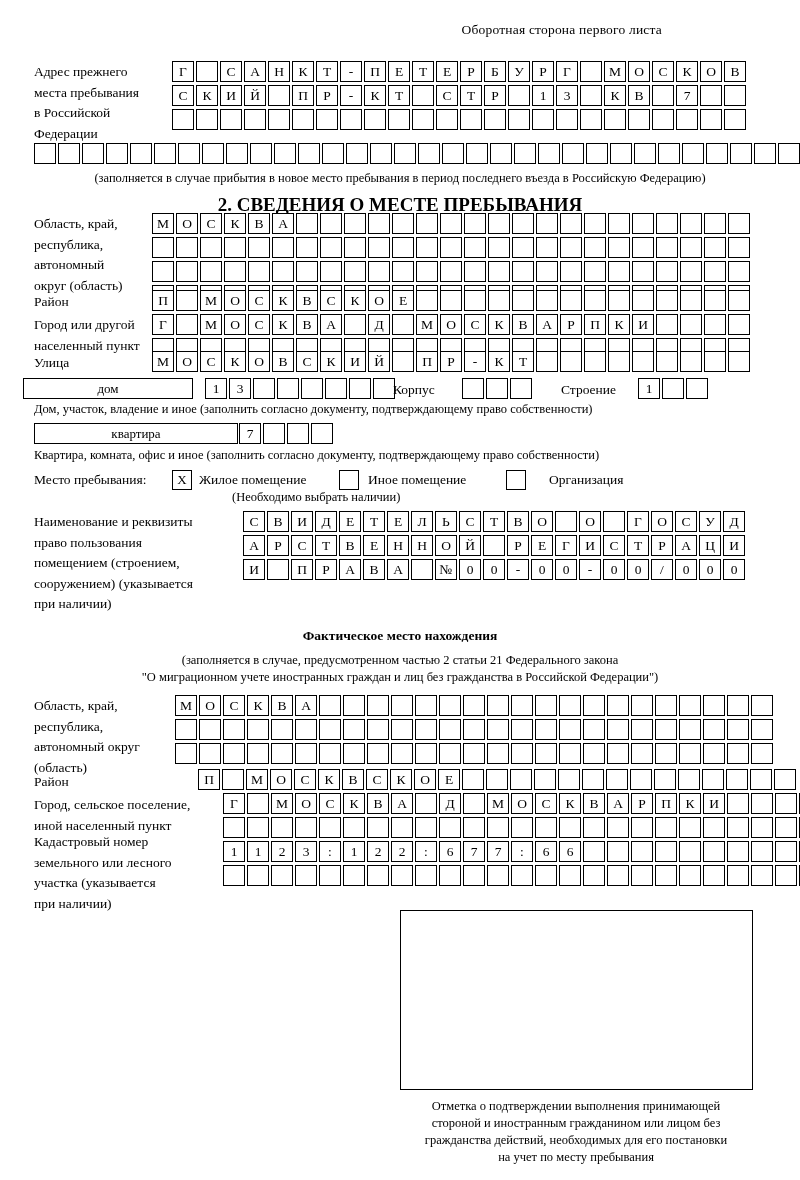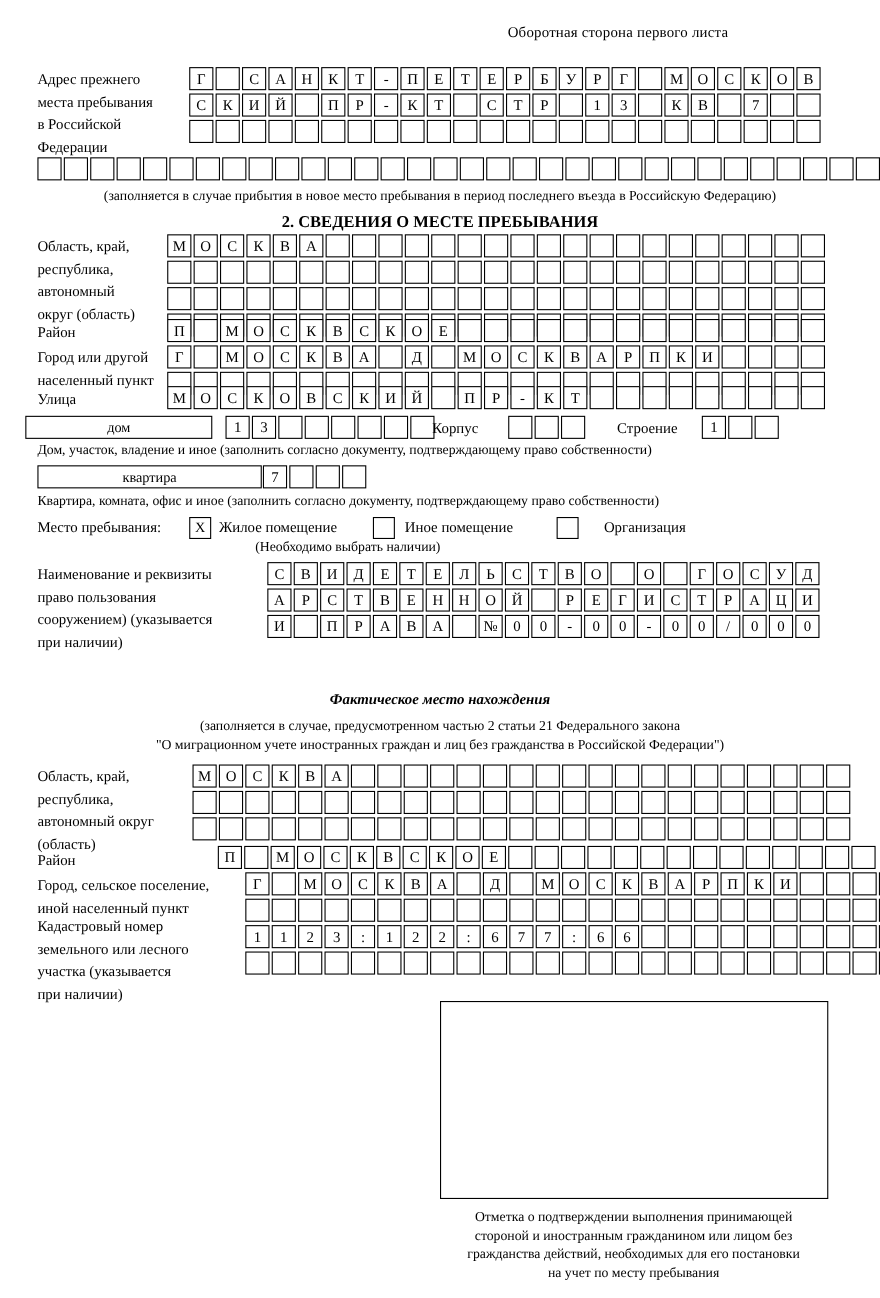--- a/index.html
+++ b/index.html
@@ -224,21 +224,21 @@
         <div class="cell"></div>
         <div class="cell"></div>
         <div class="cell"></div>
         <div class="cell"></div>
         <div class="cell"></div>
       </div>
   </div>
 
   <div class="box note" style="left:34px; top:170px; width:732px;">(заполняется в случае прибытия в новое место пребывания в период последнего въезда в Российскую Федерацию)</div>
 
-  <div class="box center bold" style="left:34px; top:194px; width:732px; font-size:15px;">2. СВЕДЕНИЯ О МЕСТЕ ПРЕБЫВАНИЯ</div>
+  <div class="box center bold" style="left:34px; top:194px; width:732px; font-size:19px;">2. СВЕДЕНИЯ О МЕСТЕ ПРЕБЫВАНИЯ</div>
 
   <div class="box" style="left:34px; top:214px; width:145px;">
     <div class="lbl-multiline">Область, край,</div>
     <div class="lbl-multiline">республика,</div>
     <div class="lbl-multiline">автономный</div>
     <div class="lbl-multiline">округ (область)</div>
   </div>
   <div class="box" style="left:152px; top:213px;">
       <div class="cellrow" id="s2reg-0">
         <div class="cell">М</div>
@@ -535,20 +535,21 @@
   <div class="box label" style="left:368px; top:470px;">Иное помещение</div>
   <div class="box" style="left:506px; top:470px;">
     <span class="sq"></span>
   </div>
   <div class="box label" style="left:549px; top:470px;">Организация</div>
   <div class="box small" style="left:232px; top:490px;">(Необходимо выбрать наличии)</div>
 
   <div class="box" style="left:34px; top:512px; width:210px;">
     <div class="lbl-multiline">Наименование и реквизиты</div>
     <div class="lbl-multiline">право пользования</div>
+    <div class="lbl-multiline">помещением (строением,</div>
     <div class="lbl-multiline">сооружением) (указывается</div>
     <div class="lbl-multiline">при наличии)</div>
   </div>
   <div class="box" style="left:243px; top:511px;">
       <div class="cellrow" id="doc-0">
         <div class="cell">С</div>
         <div class="cell">В</div>
         <div class="cell">И</div>
         <div class="cell">Д</div>
         <div class="cell">Е</div>
@@ -614,21 +615,21 @@
         <div class="cell">-</div>
         <div class="cell">0</div>
         <div class="cell">0</div>
         <div class="cell">/</div>
         <div class="cell">0</div>
         <div class="cell">0</div>
         <div class="cell">0</div>
       </div>
     </div>
 
-  <div class="box center bold" style="left:34px; top:628px; width:732px; font-size:13.5px;font-style:italic;">Фактическое место нахождения</div>
+  <div class="box center bold" style="left:34px; top:628px; width:732px; font-size:13.5px;">Фактическое место нахождения</div>
   <div class="box note" style="left:34px; top:652px; width:732px;">(заполняется в случае, предусмотренном частью 2 статьи 21 Федерального закона</div>
   <div class="box note" style="left:34px; top:669px; width:732px;">"О миграционном учете иностранных граждан и лиц без гражданства в Российской Федерации")</div>
 
   <div class="box" style="left:34px; top:696px; width:150px;">
     <div class="lbl-multiline">Область, край,</div>
     <div class="lbl-multiline">республика,</div>
     <div class="lbl-multiline">автономный округ</div>
     <div class="lbl-multiline">(область)</div>
   </div>
   <div class="box" style="left:175px; top:695px;">

